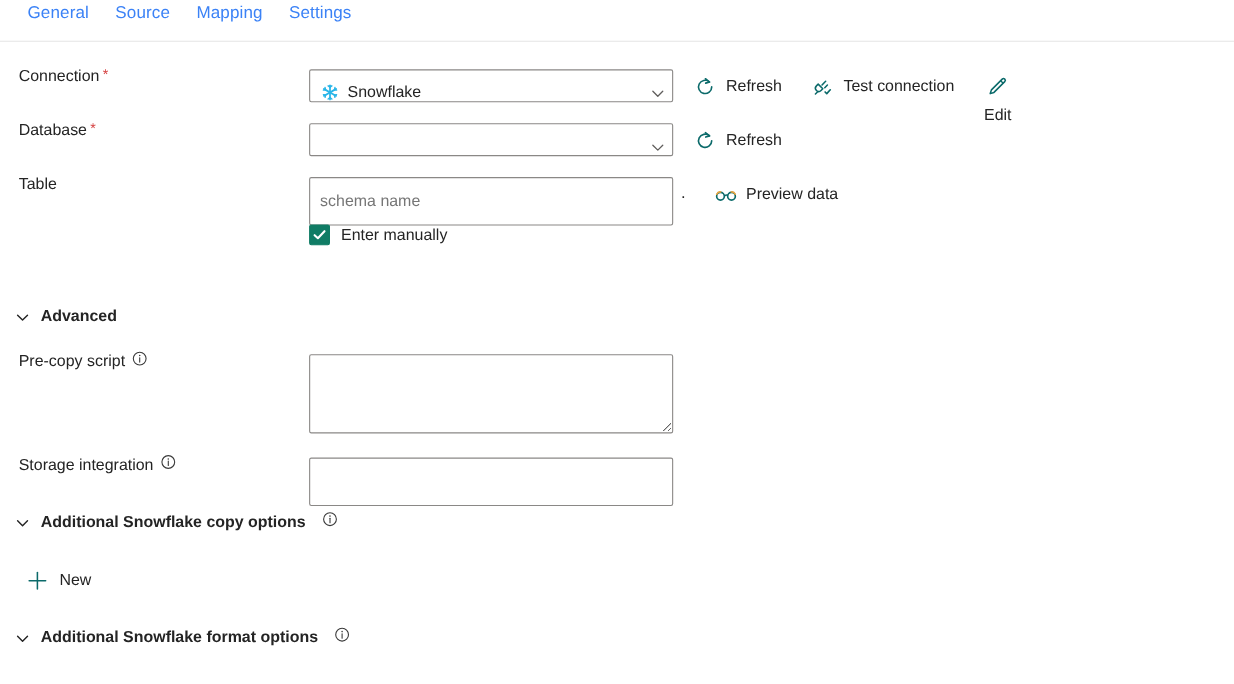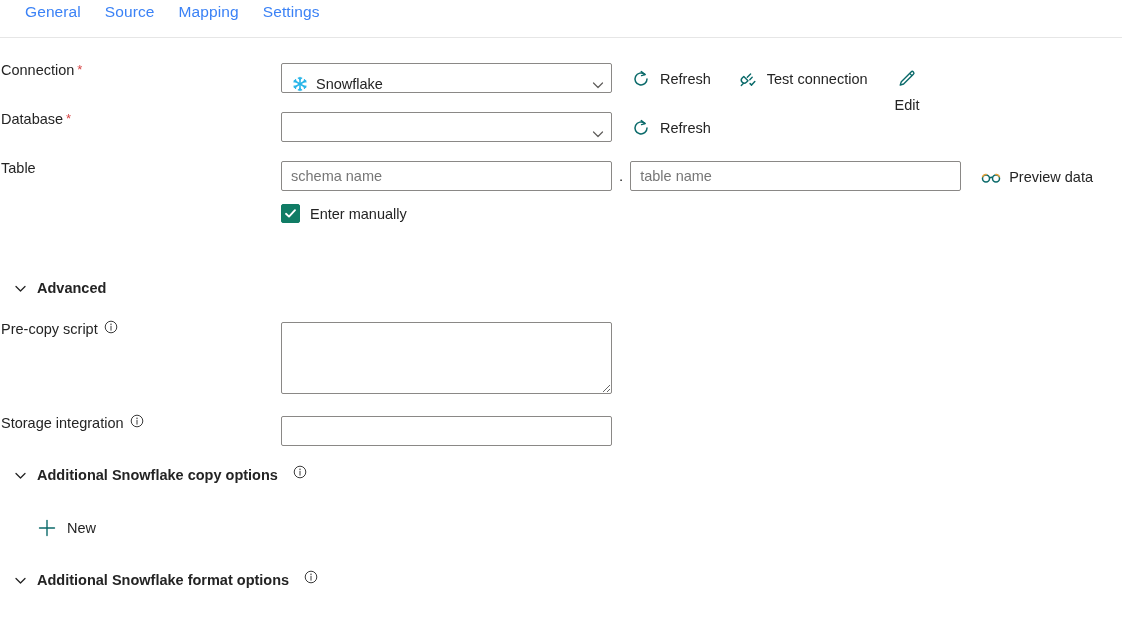--- a/index.html
+++ b/index.html
@@ -48,27 +48,27 @@
     position: relative;
     padding: 0;
   }
   .row {
     display: flex;
     align-items: flex-start;
     position: absolute;
   }
   .label {
     width: 281px;
-    padding-left: 1px;
+    padding-left: 17px;
     font-size: 14.5px;
     color: #242424;
     line-height: 1;
     white-space: nowrap;
     display: flex;
-    align-items: flex-end;
+    align-items: flex-start;
   }
   .req {
     color: #d64545;
     font-size: 13px;
     margin-left: 3px;
     line-height: 1;
     position: relative;
     top: -2px;
   }
 
@@ -84,21 +84,21 @@
     padding: 0 6px 0 10px;
     font-size: 14.5px;
     cursor: pointer;
     position: relative;
   }
   .dropdown .dd-text { flex: 1; color: #242424; white-space: nowrap; overflow: hidden; }
   .chev { width: 14px; height: 14px; flex: 0 0 auto; }
   .chev svg { display: block; }
 
   .textinput {
-    height: 30px;
+    height: 44px;
     border: 1px solid #8a8886;
     border-radius: 2px;
     background: #fff;
     font-size: 14.5px;
     font-family: "Liberation Sans", sans-serif;
     color: #242424;
     padding: 0 9px;
     outline: none;
   }
   .textinput::placeholder { color: #767676; }
@@ -310,21 +310,20 @@
 
   <div class="row" style="top:123px; left:0;">
     <div class="label">
       <span>Table</span>
     </div>
 
     <input class="textinput" style="width: 331px;" type="text" placeholder="schema name" value="">
 
     <span class="dot-sep" style="margin:0 7px;">.</span>
 
-    <input class="textinput" style="width: 331px;" type="text" placeholder="table name">
 
     <div class="cmd" style="margin-left:19px;padding-top:6px;">
       <span class="ico">
         <svg width="22" height="20" viewBox="0 0 22 20">
           <circle cx="6" cy="11.4" r="3.5" fill="none" stroke="#0b6a6a" stroke-width="1.5"></circle>
           <circle cx="16" cy="11.4" r="3.5" fill="none" stroke="#0b6a6a" stroke-width="1.5"></circle>
           <path d="M9.5 11 q2.5 -1.6 3 0" fill="none" stroke="#0b6a6a" stroke-width="1.4"></path>
           <path d="M2.6 9.6 q1.2 -2.6 3.6 -2.1" fill="none" stroke="#e8a33d" stroke-width="1.5" stroke-linecap="round"></path>
           <path d="M19.4 9.6 q-1.2 -2.6 -3.6 -2.1" fill="none" stroke="#e8a33d" stroke-width="1.5" stroke-linecap="round"></path>
         </svg>
@@ -388,21 +387,21 @@
     <span class="sec-title">Additional Snowflake copy options</span>
     <span class="infoicon" style="top:-4px;">
       <svg width="14" height="14" viewBox="0 0 14 14">
         <circle cx="7" cy="7" r="5.8" fill="none" stroke="#3a3a3a" stroke-width="1"></circle>
         <circle cx="7" cy="4.2" r="0.72" fill="#3a3a3a"></circle>
         <line x1="7" y1="6.2" x2="7" y2="10.2" stroke="#3a3a3a" stroke-width="1" stroke-linecap="round"></line>
       </svg>
     </span>
   </div>
 
-  <div class="newbtn" style="top:481px;left:16px;">
+  <div class="newbtn" style="top:481px;left:3px;">
     <span class="plus">
       <svg width="18" height="18" viewBox="0 0 18 18">
         <line x1="9" y1="1.5" x2="9" y2="16.5" stroke="#0b6a6a" stroke-width="1.4" stroke-linecap="round"></line>
         <line x1="1.5" y1="9" x2="16.5" y2="9" stroke="#0b6a6a" stroke-width="1.4" stroke-linecap="round"></line>
       </svg>
     </span>
     <span class="newlabel">New</span>
   </div>
 
   <div class="section" style="top:535px;left:0;">

